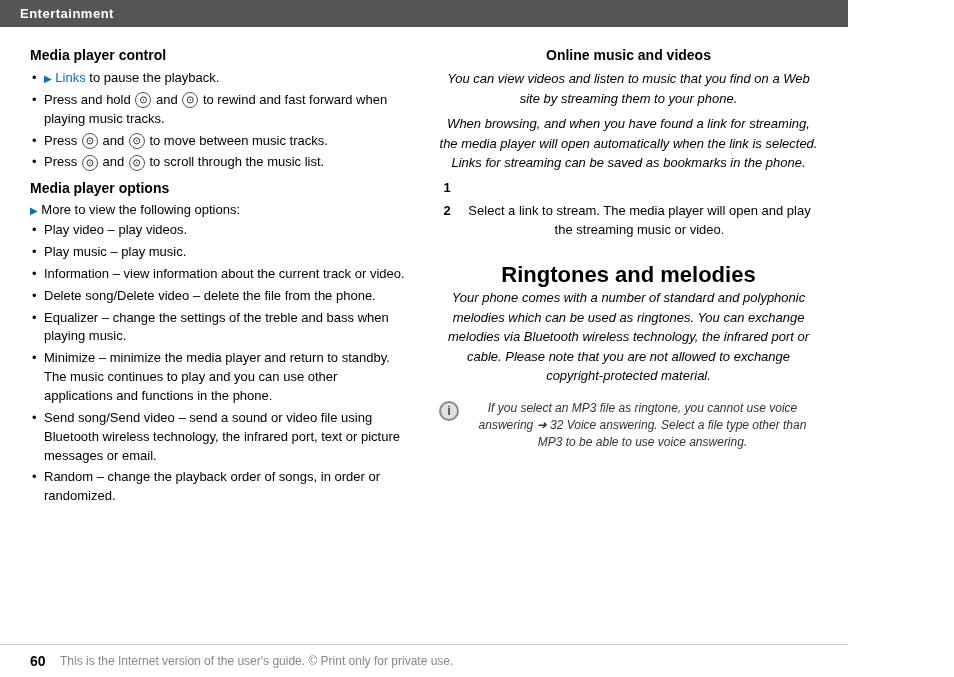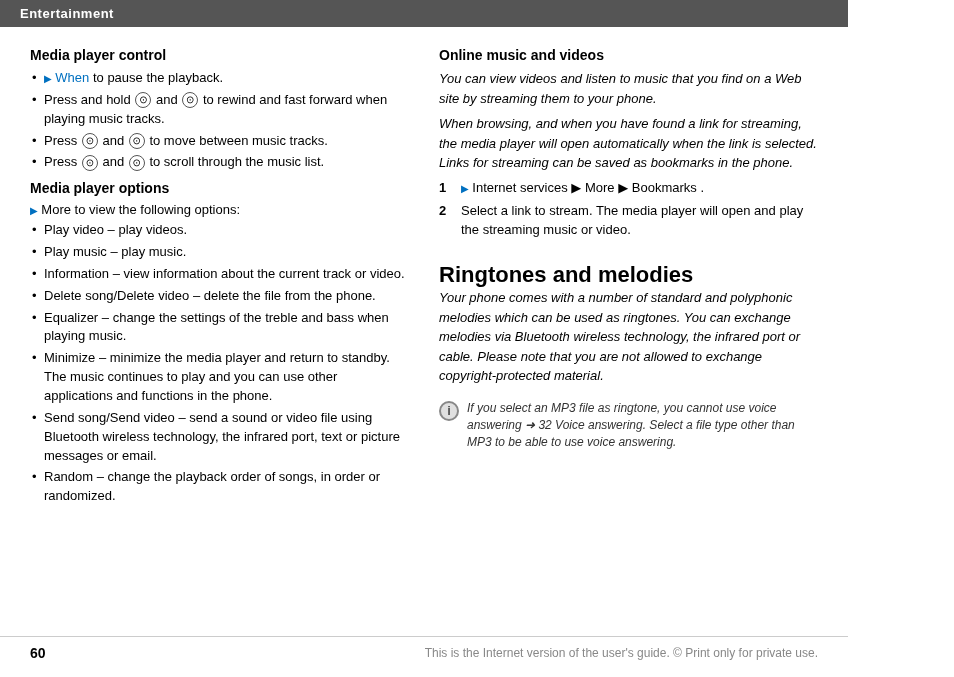--- a/index.html
+++ b/index.html
@@ -32,20 +32,21 @@
       padding: 20px 30px 10px 30px;
       gap: 30px;
     }
     .left-col {
       flex: 1;
       max-width: 430px;
     }
     .right-col {
       flex: 1;
       max-width: 430px;
+      text-align: center;
     }
     .section-title {
       font-size: 14px;
       font-weight: bold;
       margin-bottom: 6px;
       margin-top: 18px;
     }
     .section-title:first-child {
       margin-top: 0;
     }
@@ -136,36 +137,36 @@
       margin-top: 1px;
     }
     .info-text {
       font-size: 12px;
       font-style: italic;
       line-height: 1.45;
       color: #333;
     }
     .footer-bar {
       position: absolute;
-      bottom: 8px;
+      bottom: 0;
       left: 0;
       right: 0;
       display: flex;
       align-items: center;
       padding: 8px 30px;
       border-top: 1px solid #ccc;
     }
     .footer-page-num {
       font-weight: bold;
       font-size: 14px;
       min-width: 30px;
     }
     .footer-note {
       flex: 1;
-      text-align: right;
+      text-align: left;
       font-size: 12px;
       color: #888;
     }
     .circle-icon {
       display: inline-block;
       width: 16px;
       height: 16px;
       border-radius: 50%;
       border: 1.5px solid #555;
       text-align: center;
@@ -186,21 +187,21 @@
 
   <div class="content-area">
 
     <div class="left-col">
 
       <div>
         <div class="section-title">Media player control</div>
         <ul class="bullet-list">
           <li>
             <span class="arrow-icon">▶</span>
-            <span class="pause-colored"> When</span>
+            <span class="pause-colored"> Links</span>
             <span> to pause the playback.</span>
           </li>
           <li>
             Press and hold
             <span class="circle-icon">⊙</span>
             and
             <span class="circle-icon">⊙</span>
             to rewind and fast forward when playing music tracks.
           </li>
           <li>
@@ -246,29 +247,20 @@
       <div>
         <div class="section-title">Online music and videos</div>
         <p class="body-text">You can view videos and listen to music that you find on a Web site by streaming them to your phone.</p>
         <p class="body-text">When browsing, and when you have found a link for streaming, the media player will open automatically when the link is selected. Links for streaming can be saved as bookmarks in the phone.</p>
       </div>
 
       <div>
         <ol class="numbered-list">
           <li>
             <span class="num-label">1</span>
-            <span>
-              <span class="arrow-icon">▶</span>
-              <span class="colored-text"> Internet services</span>
-              <span> ▶ </span>
-              <span class="colored-text">More</span>
-              <span> ▶ </span>
-              <span class="colored-text">Bookmarks</span>
-              <span>.</span>
-            </span>
           </li>
           <li>
             <span class="num-label">2</span>
             <span>Select a link to stream. The media player will open and play the streaming music or video.</span>
           </li>
         </ol>
       </div>
 
       <div>
         <div class="big-section-title">Ringtones and melodies</div>

